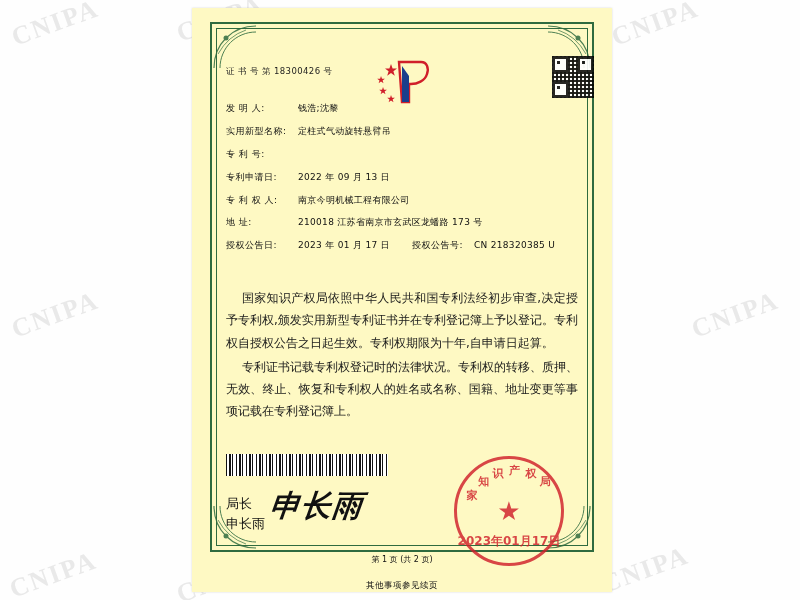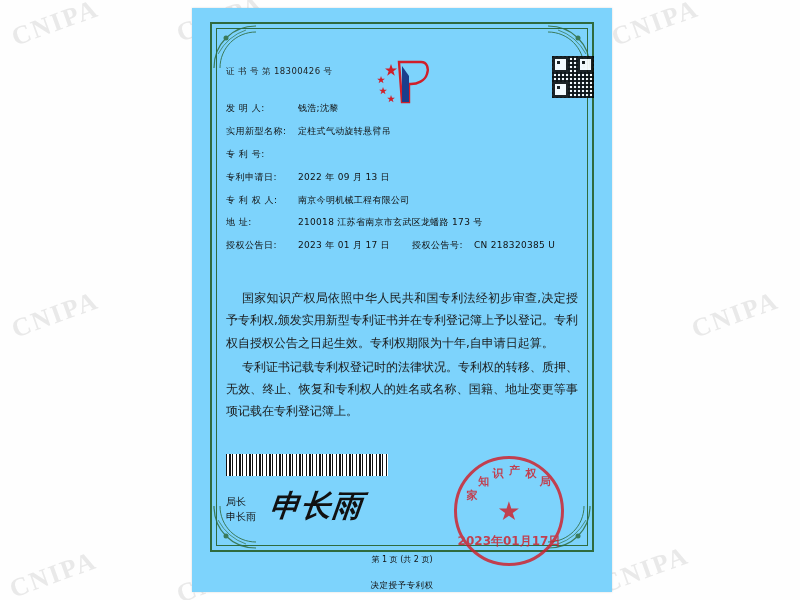--- a/index.html
+++ b/index.html
@@ -35,21 +35,21 @@
   .wm-7 { left: 175px; top: 565px; font-size: 26px; transform: rotate(-20deg); }
   .wm-8 { left: 600px; top: 555px; font-size: 26px; transform: rotate(-20deg); }
 
   
   .sheet {
     position: absolute;
     left: 192px;
     top: 8px;
     width: 420px;
     height: 584px;
-    background: #7dd3fc;
+    background: #fef9c3;
     box-shadow: 0 0 2px rgba(0,0,0,0.15);
   }
   
   .frame-outer {
     position: absolute;
     left: 18px;
     top: 14px;
     right: 18px;
     bottom: 40px;
     border: 2px solid #2f6b3f;
@@ -172,21 +172,21 @@
     height: 22px;
     background:
       repeating-linear-gradient(90deg,
         #111 0 1px, #fff 1px 3px, #111 3px 5px, #fff 5px 6px,
         #111 6px 7px, #fff 7px 10px);
   }
   .signature-block {
     position: absolute;
     left: 34px;
     top: 486px;
-    font-size: 10px;
+    font-size: 13px;
     color: #111;
     line-height: 1.5;
   }
   .handwriting {
     position: absolute;
     left: 78px;
     top: 478px;
     font-family: "DejaVu Serif", "Liberation Serif", serif;
     font-size: 30px;
     font-weight: bold;
@@ -404,16 +404,16 @@
         <span style="transform: rotate(-20deg) translate(0,-48px) rotate(20deg);">识</span>
         <span style="transform: rotate(0deg) translate(0,-48px) rotate(0deg);">产</span>
         <span style="transform: rotate(20deg) translate(0,-48px) rotate(-20deg);">权</span>
         <span style="transform: rotate(40deg) translate(0,-48px) rotate(-40deg);">局</span>
       </div>
       <div class="star">★</div>
       <div class="seal-bottom">2023年01月17日</div>
     </div>
 
     <div class="page-no">第 1 页 (共 2 页)</div>
-    <div class="footer-note">决定授予专利权</div>
+    <div class="footer-note">其他事项参见续页</div>
 
   </div>
 </div>
 
 </body></html>

